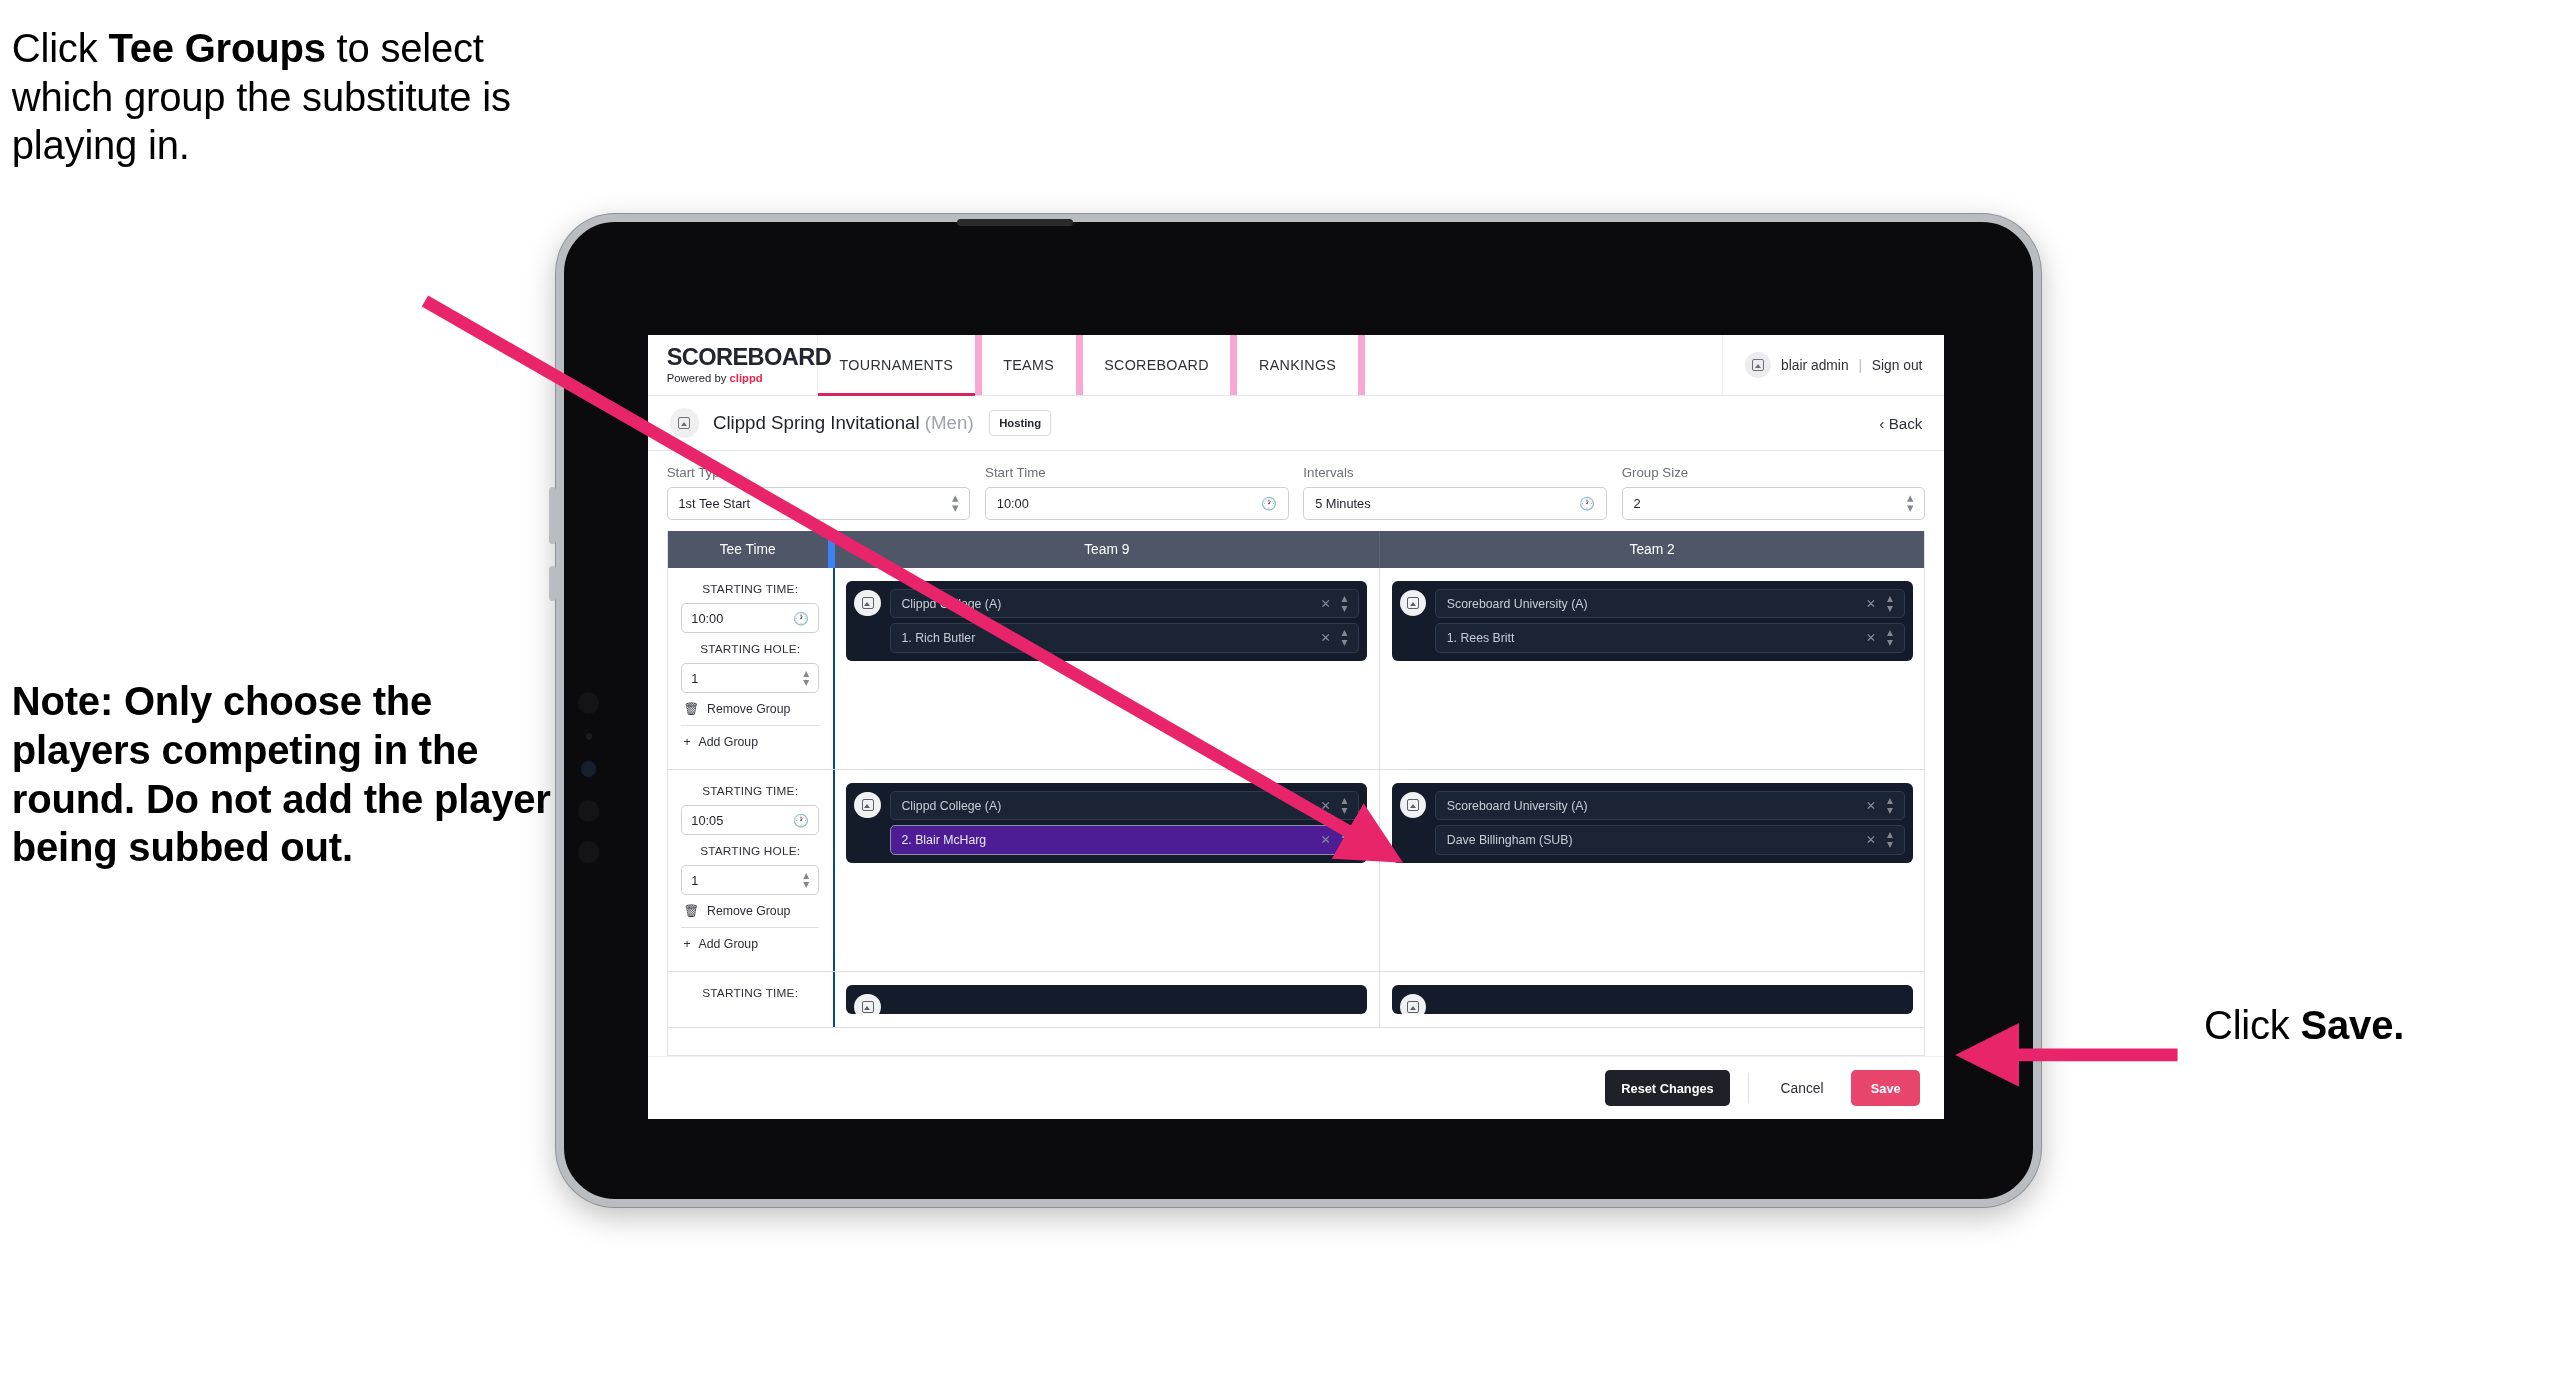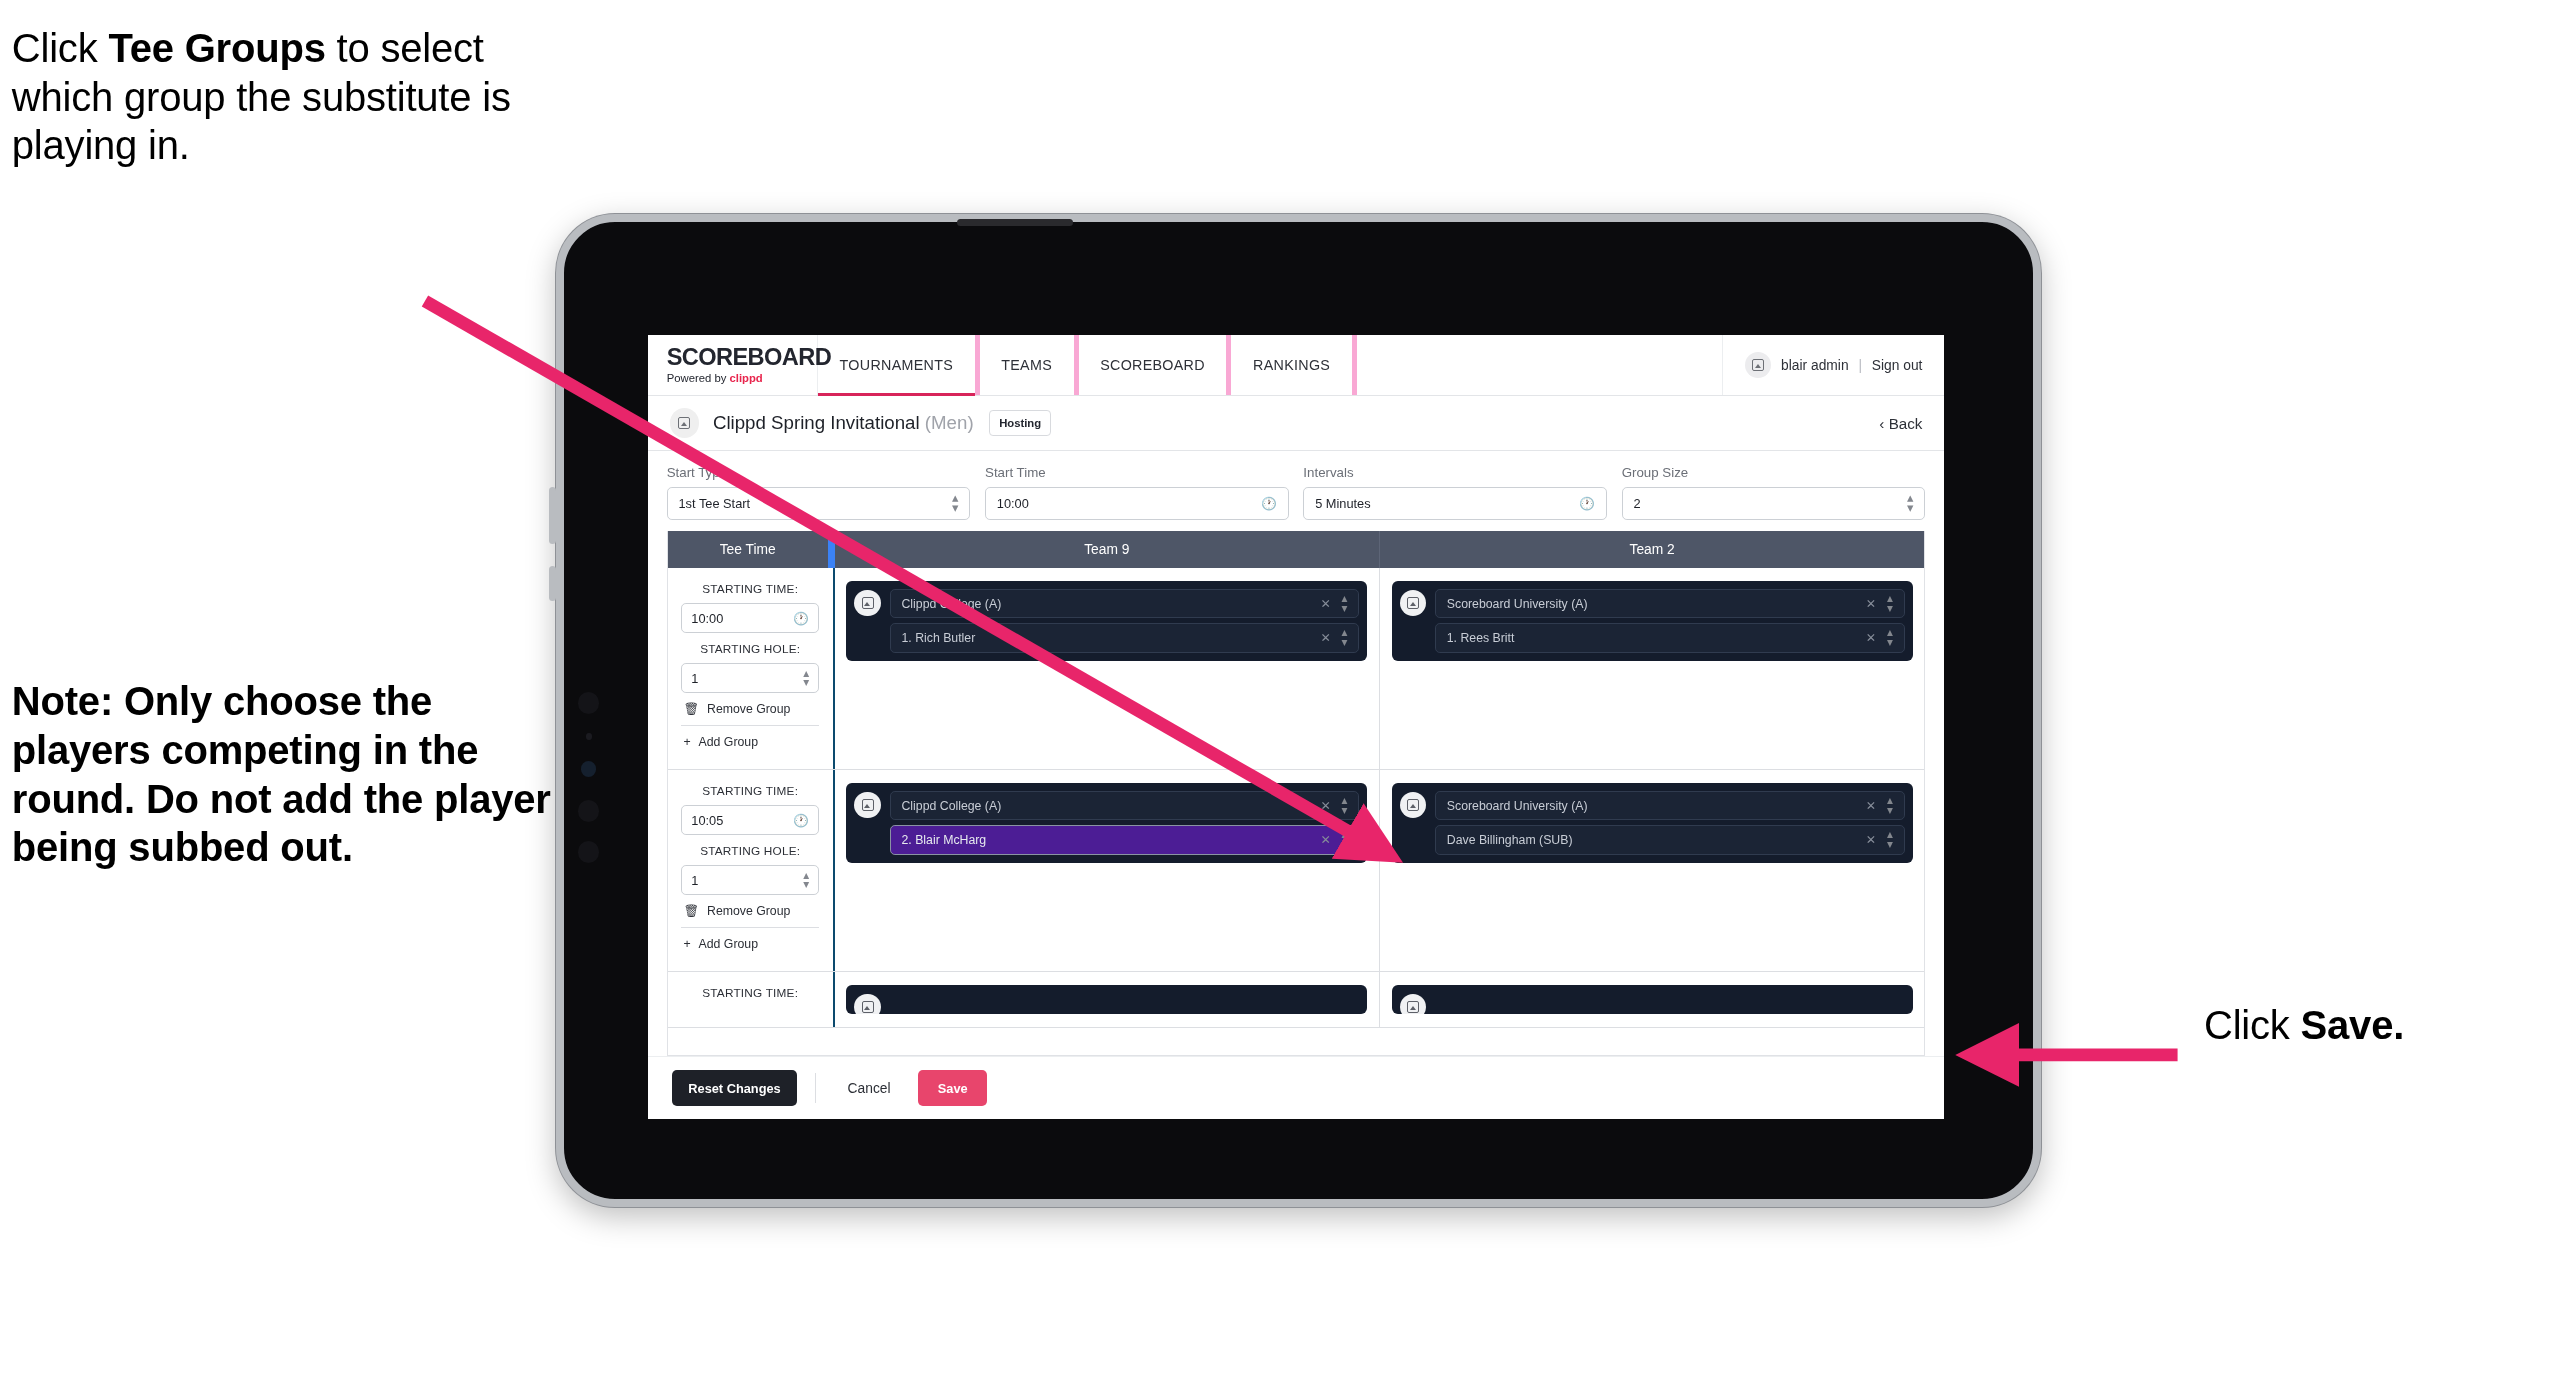--- a/index.html
+++ b/index.html
@@ -61,21 +61,21 @@
   
   .topnav { display: flex; align-items: stretch; height: 61px; border-bottom: 1px solid #e3e5e8; background:#fff; }
   .logo-box { width: 170px; display: flex; flex-direction: column; justify-content: center;
               padding-left: 18.7px; border-right: 1px solid #eceef0; }
   .logo-main { font-size: 23.6px; font-weight: 800; letter-spacing: -0.6px; color: #23262f;
                font-family: "Liberation Sans", sans-serif; line-height: 1; }
   .logo-sub { font-size: 11.3px; color: #23262f; margin-top: 2.9px; line-height:1; }
   .logo-sub .brand { color: #e8254d; font-weight: 700; }
   .navtabs { display: flex; align-items: stretch; }
   .navtab { display: flex; align-items: center; padding: 0 21.6px; font-size: 14.3px;
-            color: #2e3138; letter-spacing: 0.3px; border-right: 5px solid #f9a8d4;
+            color: #2e3138; letter-spacing: 0.3px; border-right: 7px solid #f9a8d4;
             position: relative; cursor: pointer; }
   .navtab.active::after { content:""; position: absolute; left:0; right:0; bottom:-1px; height: 2.9px; background:#d8245a; }
   .nav-spacer { flex: 1; border-right: 1px solid #eceef0; }
   .navright { display: flex; align-items: center; gap: 9.8px; padding: 0 21.6px; font-size: 13.8px; color:#2e3138; }
   .avatar { width: 26.5px; height: 26.5px; border-radius: 50%; background:#ececee;
             display:flex; align-items:center; justify-content:center; color:#6d7076; }
   .divider-v { color:#b7bac0; }
   .sign-out { cursor: pointer; }
 
   
@@ -126,21 +126,21 @@
   .card-rows { flex:1; display:flex; flex-direction:column; gap:4.9px; }
   .row-dark { background:#1b2434; border:1px solid #2b real; }
   .row-dark { background:#1b2435; border:1px solid #303b4f; border-radius:4.9px;
               height:29.5px; display:flex; align-items:center; padding:0 10.8px;
               font-size:12.3px; color:#c8cdd6; }
   .row-dark.sel { border-color:#8a93a3; background:#4c1d95; color:#e6e9ee; }
   .row-dark .nm { flex:1; }
   .row-icons { display:flex; align-items:center; gap:10.8px; color:#868d99; font-size:12.3px; }
 
   
-  .footer { height: 63px; display:flex; align-items:center; justify-content:flex-start;
+  .footer { height: 63px; display:flex; align-items:center; justify-content:flex-end;
             gap: 0; padding: 0 23.6px; background:#fff; border-top:1px solid #eceef0; }
   .btn-reset { background:#1e2128; color:#fff; font-size:12.8px; font-weight:700;
                border-radius:4.9px; padding: 10.8px 16.7px; border:none; cursor:pointer; }
   .vsep { width:1px; height:29.5px; background:#dcdee2; margin: 0 17.7px; }
   .btn-cancel { background:transparent; border:none; font-size:13.8px; color:#2c2f36; cursor:pointer; padding: 9.8px 13.8px; }
   .btn-save { background:#e8456c; color:#fff; font-size:12.8px; font-weight:700; border:none;
               border-radius:4.9px; padding: 10.8px 19.7px; margin-left: 13.8px; cursor:pointer; }
   .sq { display:inline-block; width:11.8px; height:11.8px; border:1.4px solid currentColor; border-radius:2px; position:relative;}
   .sq::after{content:"";position:absolute;left:1.5px;bottom:1.5px;width:0;height:0;
              border-left:3.9px solid transparent;border-right:3.9px solid transparent;border-bottom:4.9px solid currentColor;}

